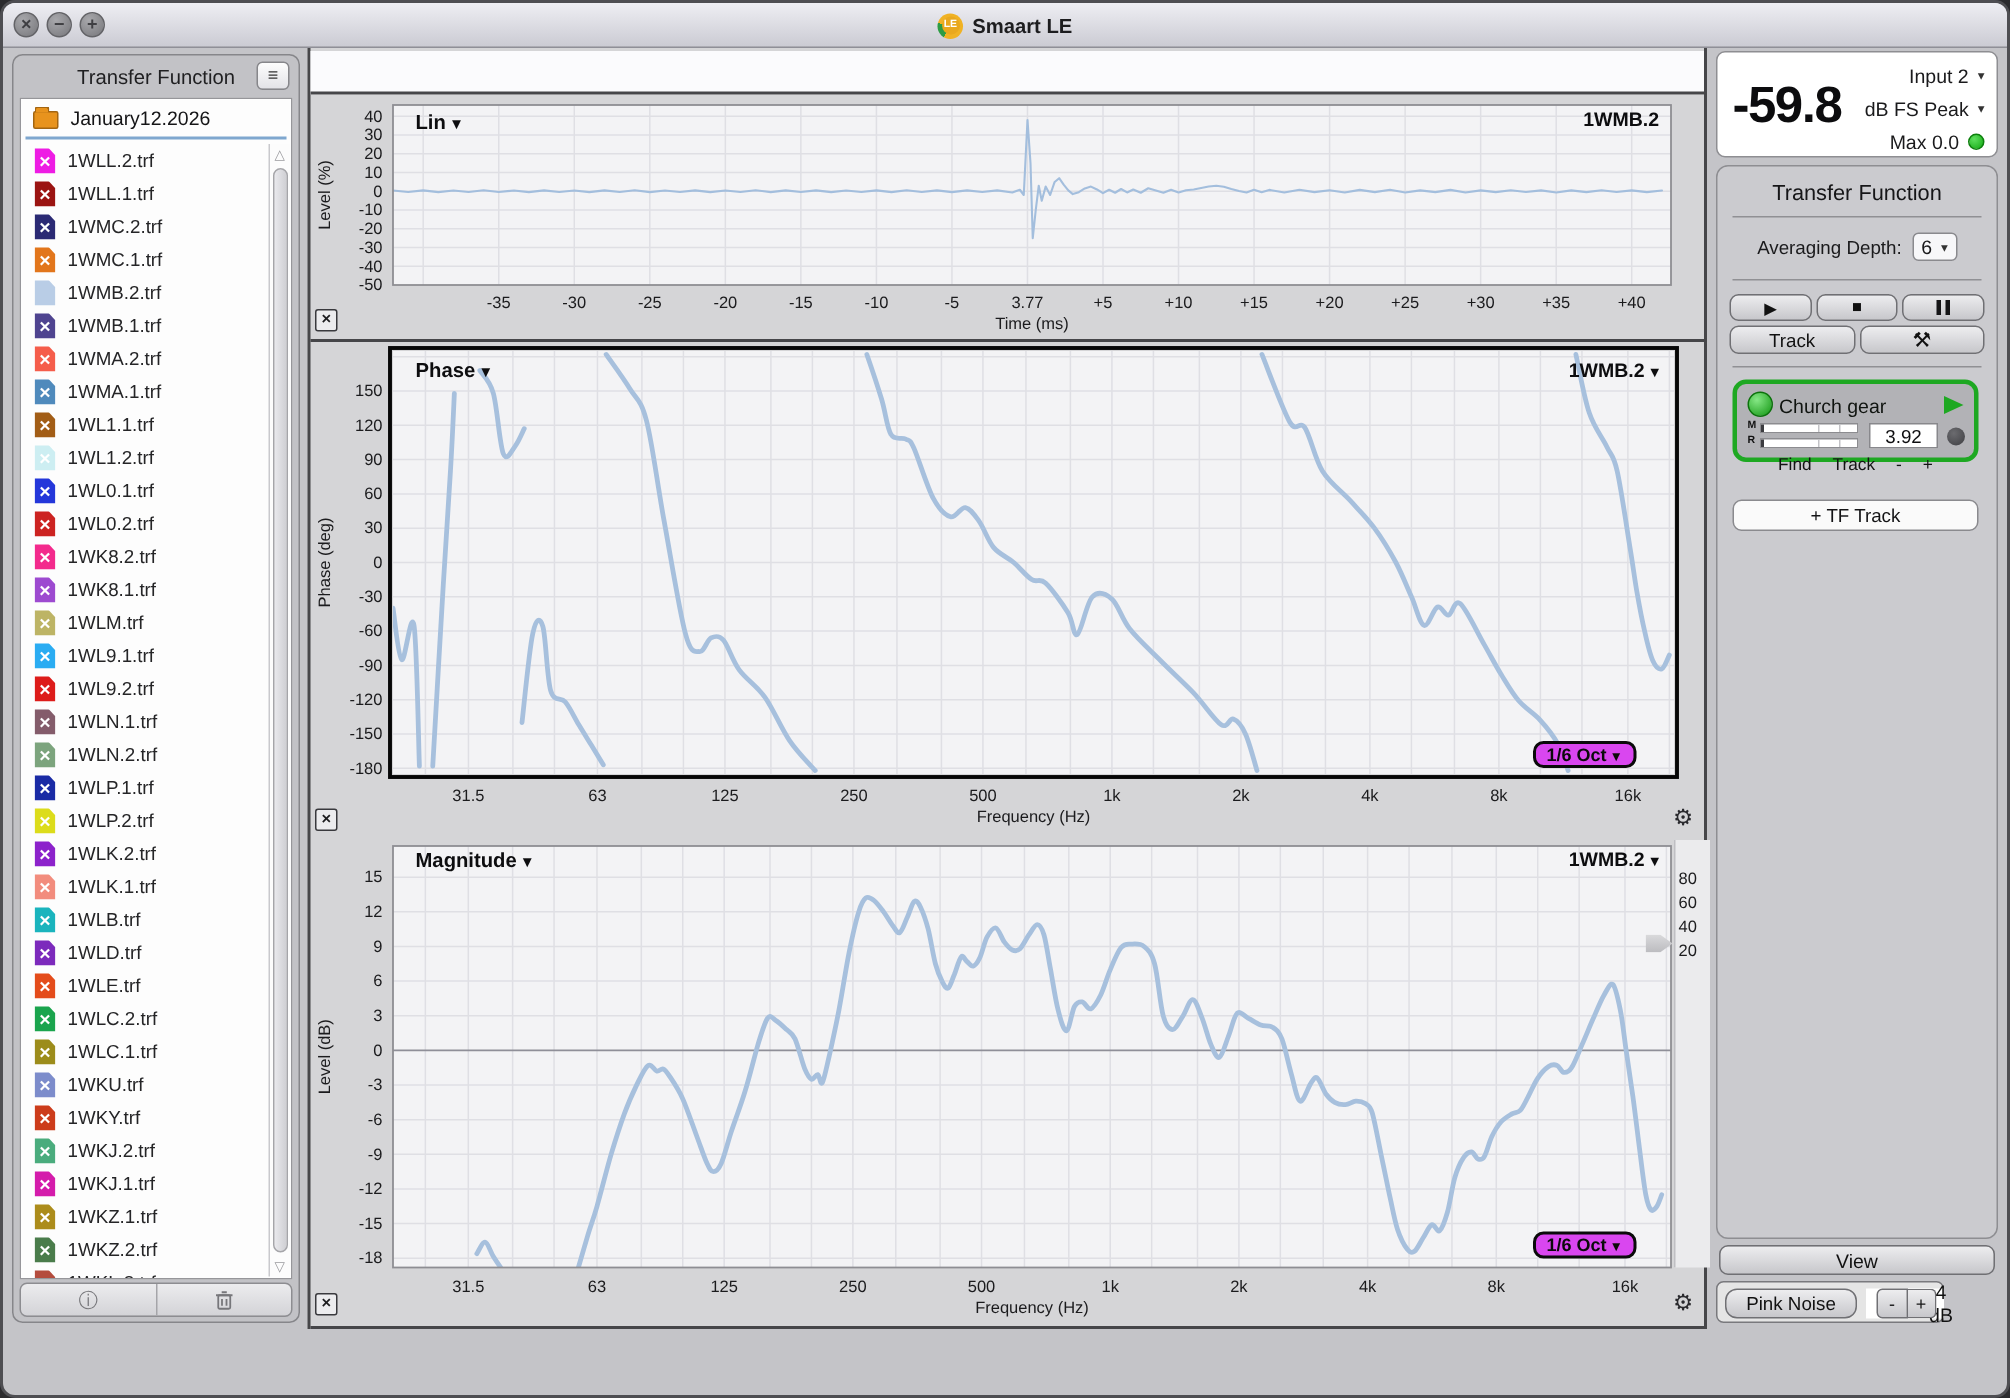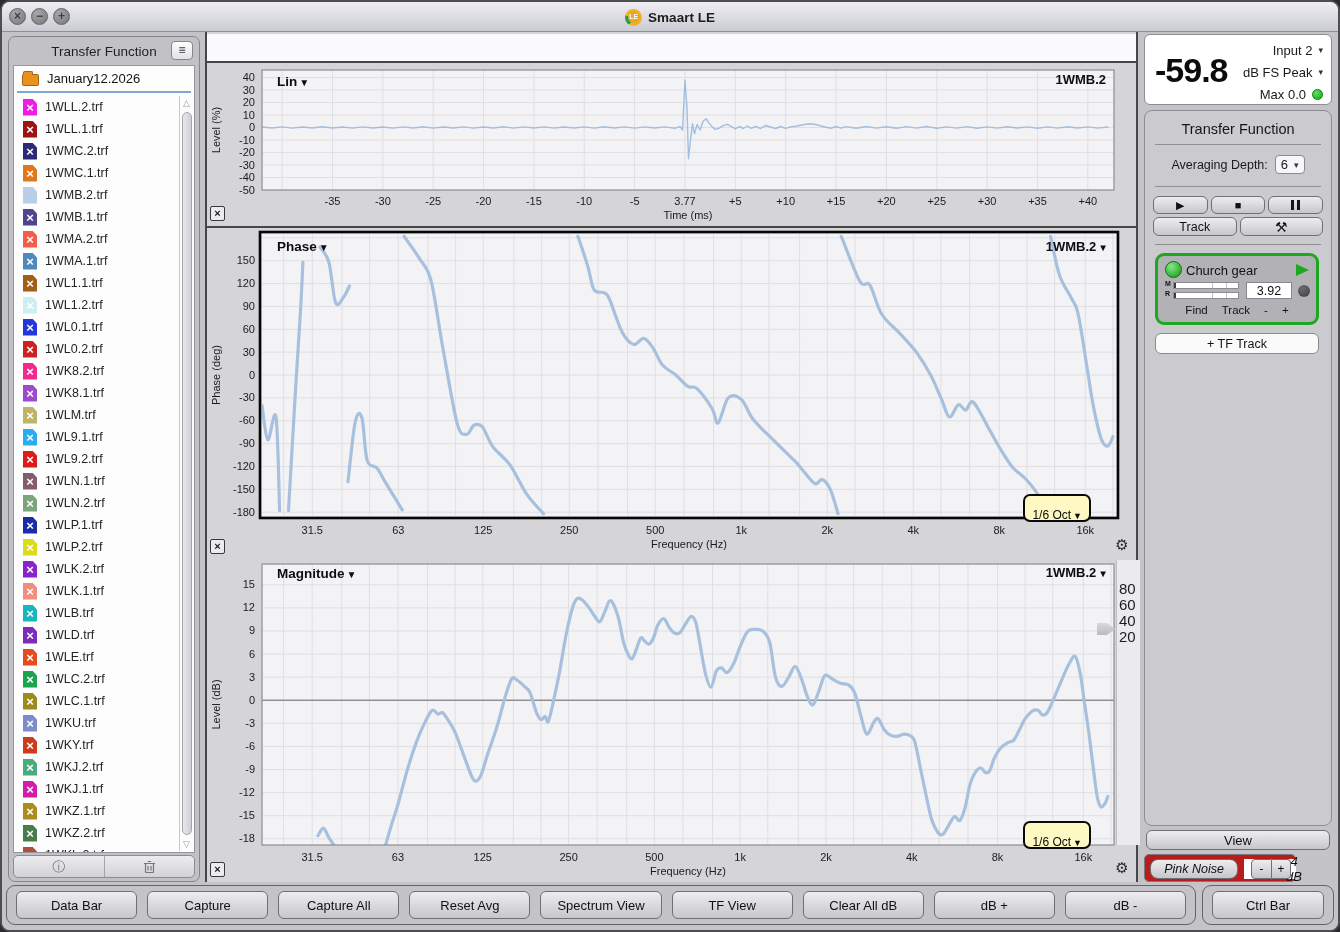--- a/index.html
+++ b/index.html
@@ -36,24 +36,24 @@
   .sb-foot .half{flex:1;display:flex;align-items:center;justify-content:center;color:#77777b;font-size:13px;}
   .sb-foot .half + .half{border-left:1px solid #a5a5a9;}
   
   .center{position:absolute;left:203px;top:30px;width:933px;height:854px;background:#d5d5d7;border-left:2px solid #464649;border-right:2px solid #464649;}
   .topstrip{position:absolute;left:0;top:2px;right:0;height:29px;background:#fbfbfd;border-bottom:2px solid #464649;}
   .chartbox{position:absolute;left:0;right:0;}
   .chartbox svg{position:absolute;left:0;top:0;}
   .ctitle{position:absolute;font-size:13.5px;font-weight:bold;color:#0d0d0f;}
   .dd::after{content:"▼";font-size:0.75em;margin-left:2px;}
   .legend{position:absolute;font-size:13px;font-weight:bold;color:#0d0d0f;}
-  .octbox{position:absolute;background:#fef9c3;border:2px solid #0a0a0a;border-radius:7px;padding:12px 7px;height:18px;line-height:15px;font-size:12px;font-weight:normal;color:#0a0a0a;}
+  .octbox{position:absolute;background:#d946ef;border:2px solid #0a0a0a;border-radius:7px;padding:0 7px;height:18px;line-height:15px;font-size:12px;font-weight:bold;color:#0a0a0a;}
   .xbtn{position:absolute;left:3px;width:15px;height:15px;background:#ececee;border:1.5px solid #39393d;border-radius:2px;color:#1c1c1e;font-size:11px;line-height:12px;text-align:center;font-weight:bold;}
   .gearbtn{position:absolute;right:5px;width:18px;height:18px;font-size:15px;color:#2a2a2e;text-align:center;line-height:18px;font-family:"DejaVu Sans",sans-serif;}
-  .raxis-label{position:absolute;left:912px;width:22px;text-align:left;font-size:15px;color:#1c1c1e;}
+  .raxis-label{position:absolute;left:912px;width:22px;text-align:left;font-size:11px;color:#1c1c1e;}
   .rstrip{position:absolute;left:909px;top:0;width:24px;height:285px;background:#ebebed;border-left:1px solid #bfbfc3;}
   .arrowmark{position:absolute;left:890px;width:18px;height:14px;background:linear-gradient(#dcdcde,#b9b9bd);clip-path:polygon(0 8%,55% 8%,100% 50%,55% 92%,0 92%,0 8%);border:0;}
   
   .rightpanel{position:absolute;left:1140px;top:30px;width:196px;height:854px;}
   .meterbox{position:absolute;left:2px;top:2px;width:188px;height:71px;background:#fff;border:1.5px solid #8e8e92;border-radius:6px;}
   .meterval{position:absolute;left:10px;top:16px;font-size:34px;font-weight:bold;letter-spacing:-1px;color:#0c0c0e;}
   .mrow{position:absolute;right:8px;height:16px;font-size:13px;color:#1a1a1c;display:flex;align-items:center;gap:6px;justify-content:flex-end;}
   .ddarrow{font-size:9px;color:#333;}
   .gdot{width:11px;height:11px;border-radius:50%;background:radial-gradient(circle at 35% 30%,#5ee05e,#13a813);border:1px solid #0d800d;}
   .tfbox{position:absolute;left:2px;top:78px;width:188px;height:716px;background:#cbcbcf;border:1.5px solid #8e8e92;border-radius:8px;}
@@ -62,34 +62,34 @@
   .avgrow{position:absolute;left:0;right:0;top:44px;display:flex;align-items:center;justify-content:center;gap:7px;font-size:12.5px;color:#1a1a1c;}
   .avgsel{background:#f7f7f9;border:1px solid #8a8a8e;border-radius:4px;height:19px;padding:0 5px;display:flex;align-items:center;gap:6px;font-size:13px;}
   .btn{background:linear-gradient(#ededef,#c7c7cb);border:1.3px solid #707074;border-radius:6px;color:#111;display:flex;align-items:center;justify-content:center;font-size:13px;}
   .transport{position:absolute;left:8px;right:8px;top:85px;height:18px;display:flex;gap:3px;}
   .transport .btn{flex:1;font-size:11px;}
   .pausebars{display:flex;gap:2.5px;}
   .pausebars i{width:3px;height:10px;background:#151517;}
   .trkrow{position:absolute;left:8px;right:8px;top:106px;height:19px;display:flex;gap:3px;}
   .trkrow .btn{flex:1;font-size:12.5px;}
   .toolsglyph{font-family:"DejaVu Sans",sans-serif;font-size:14px;}
-  .engine{position:absolute;left:10px;top:142px;width:164px;height:72px;background:#b2b2b6;border:3px solid #1ea822;border-radius:9px;}
+  .engine{position:absolute;left:10px;top:142px;width:164px;height:55px;background:#b2b2b6;border:3px solid #1ea822;border-radius:9px;}
   .led{position:absolute;left:7px;top:5px;width:17px;height:17px;border-radius:50%;background:radial-gradient(circle at 35% 30%,#86e886,#119511);border:1px solid #0c720c;}
   .engname{position:absolute;left:28px;top:7px;font-size:13px;color:#101410;}
   .playtri{position:absolute;right:7px;top:8px;width:0;height:0;border-left:13px solid #1ea822;border-top:6.5px solid transparent;border-bottom:6.5px solid transparent;}
   .mlab{position:absolute;left:7px;font-size:7px;font-weight:bold;color:#111;}
   .meterbar{position:absolute;left:15px;width:66px;height:7px;background:#fff;border:0.5px solid #8c8c90;}
   .meterbar i{position:absolute;top:0;bottom:0;width:1px;background:#c3c3c7;}
   .meterbar b{position:absolute;left:0;top:0;bottom:0;width:2px;background:#3c3c40;}
   .delayval{position:absolute;left:88px;top:26px;width:46px;height:17px;background:#fff;border:1px solid #88888c;font-size:12.5px;display:flex;align-items:center;justify-content:center;color:#0e0e10;}
   .darkdot{position:absolute;right:6px;top:29px;width:12px;height:12px;border-radius:50%;background:radial-gradient(circle at 38% 32%,#6b6b6f,#3e3e42);}
   .engrow3{position:absolute;left:0;right:0;top:48px;display:flex;justify-content:center;gap:14px;font-size:11.5px;color:#141414;}
   .tfengine{position:absolute;left:10px;top:222px;width:164px;height:21px;background:#fafafa;border:1.5px solid #8a8a8e;border-radius:6px;display:flex;align-items:center;justify-content:center;font-size:12.5px;color:#131315;}
   .viewbtn{position:absolute;left:4px;top:798px;width:184px;height:20px;}
-  .pnbox{position:absolute;left:2px;top:822px;width:152px;height:28px;background:#b91c1c;border:1.5px solid #79797d;border-radius:5px;font-style:italic;}
+  .pnbox{position:absolute;left:2px;top:822px;width:152px;height:28px;background:#e5e5e5;border:1.5px solid #79797d;border-radius:5px;}
   .pnbtn{position:absolute;left:5px;top:3.5px;width:88px;height:20px;border-radius:8px;font-size:12.5px;}
   .pnlevel{position:absolute;left:99px;top:3.5px;width:52px;height:20px;background:#fff;font-size:13px;display:flex;align-items:center;justify-content:center;color:#111;padding-left:48px;}
   .pmgroup{position:absolute;right:4px;top:3.5px;width:40px;height:20px;display:flex;}
   .pmgroup .btn{flex:1;border-radius:0;font-size:12px;}
   .pmgroup .btn:first-child{border-radius:4px 0 0 4px;}
   .pmgroup .btn:last-child{border-radius:0 4px 4px 0;border-left:none;}
   
   .bottombar{position:absolute;left:0;right:0;bottom:0;height:48px;background:#c4c4c8;}
   .bargroup{position:absolute;top:3px;height:40px;border:1.5px solid #646468;border-radius:9px;display:flex;align-items:center;gap:10px;padding:0 9px;}
   .bargroup.main{left:4px;width:1190px;}
@@ -625,30 +625,14 @@
     <div class="pnbox">
       <div class="btn pnbtn">Pink Noise</div>
       <div class="pnlevel">-4 dB</div>
       <div class="pmgroup">
         <div class="btn">-</div>
         <div class="btn">+</div>
       </div>
     </div>
   </div>
 
-  <div class="bottombar">
-    <div class="bargroup main">
-        <div class="btn">Data Bar</div>
-        <div class="btn">Capture</div>
-        <div class="btn">Capture All</div>
-        <div class="btn">Reset Avg</div>
-        <div class="btn">Spectrum View</div>
-        <div class="btn">TF View</div>
-        <div class="btn">Clear All dB</div>
-        <div class="btn">dB +</div>
-        <div class="btn">dB -</div>
-      </div>
-    <div class="bargroup ctrl">
-      <div class="btn">Ctrl Bar</div>
-    </div>
-  </div>
 
 </div>
 
 </body></html>

